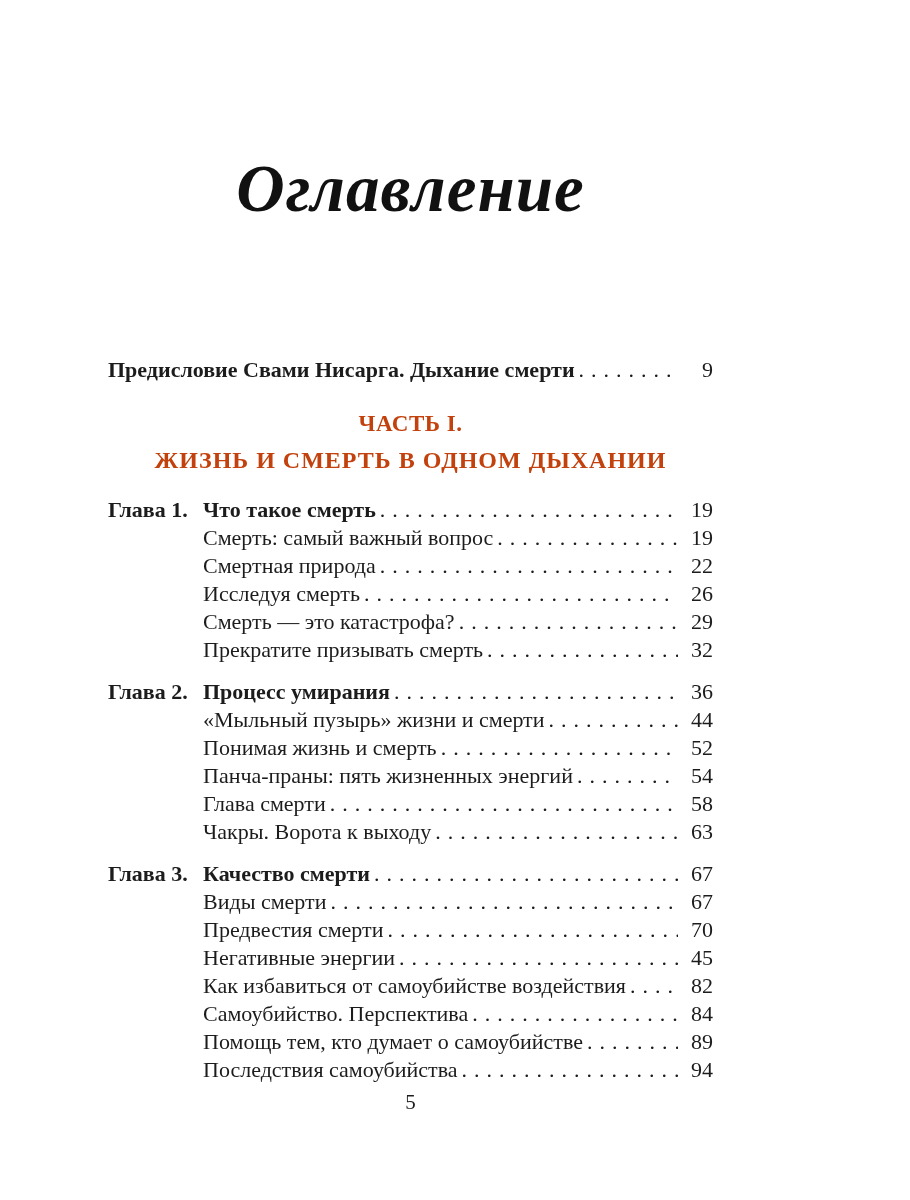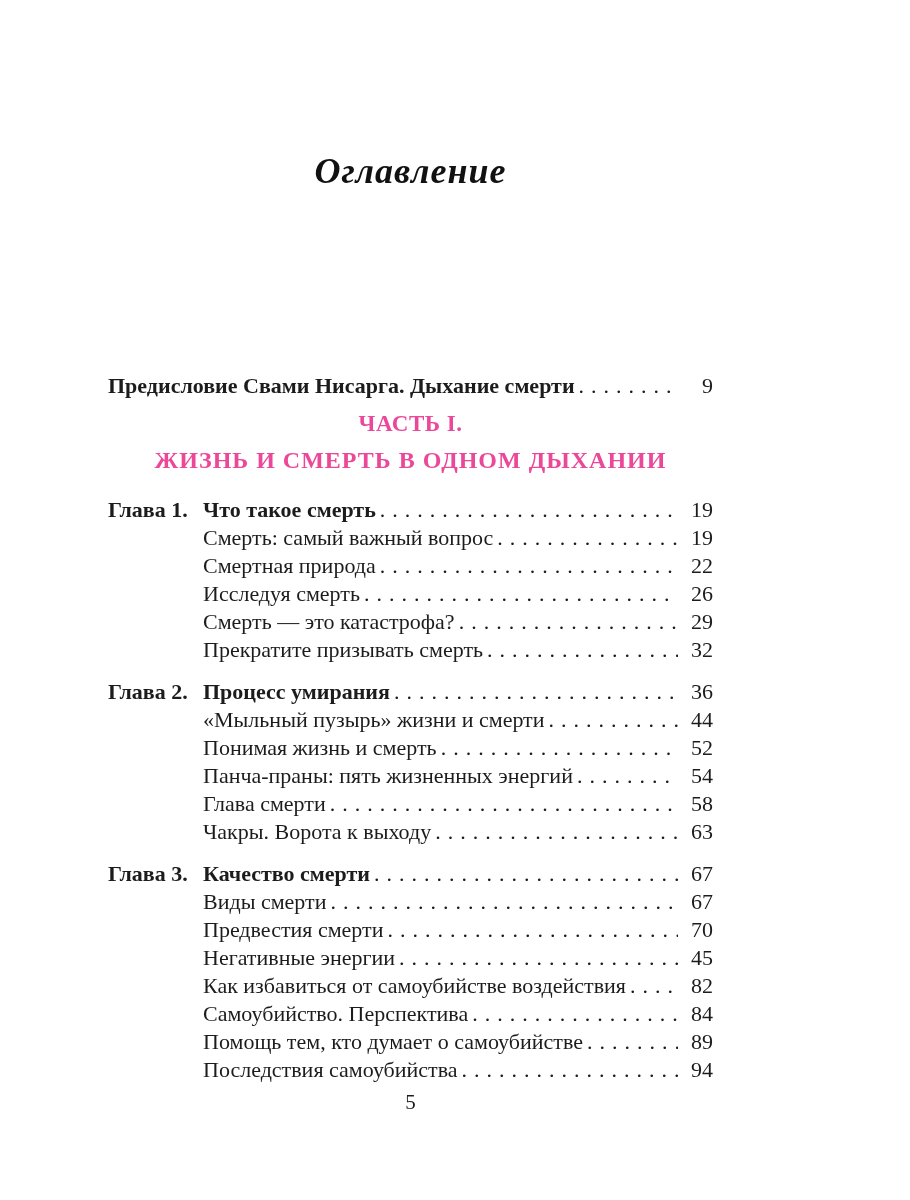--- a/index.html
+++ b/index.html
@@ -21,33 +21,33 @@
     left: 108px;
     width: 605px;
   }
   .page-title {
     top: 150px;
     margin: 0;
     text-align: center;
     font-family: "Liberation Serif", serif;
     font-style: italic;
     font-weight: 700;
-    font-size: 36px;
+    font-size: 67px;
     letter-spacing: 1px;
     color: #111;
   }
   .toc-row {
     display: flex;
     align-items: baseline;
     font-size: 22px;
     line-height: 28px;
     color: #1c1c1c;
   }
   .preface-row {
-    top: 372px;
+    top: 356px;
     font-weight: 700;
     justify-content: flex-end;
   }
   .label-col {
     flex: none;
     width: 95px;
     font-weight: 700;
   }
   .entry-text { flex: none; }
   .bold { font-weight: 700; }
@@ -65,21 +65,21 @@
   }
   .page-ref {
     flex: none;
     min-width: 32px;
     text-align: right;
     font-weight: 400;
   }
   .part-header {
     top: 410px;
     text-align: center;
-    color: #ec4899;
+    color: #c2410c;
   }
   .part-line1 {
     font-size: 23px;
     font-weight: 700;
     line-height: 28px;
     letter-spacing: 0.5px;
   }
   .part-line2 {
     margin-top: 7px;
     font-size: 24px;

